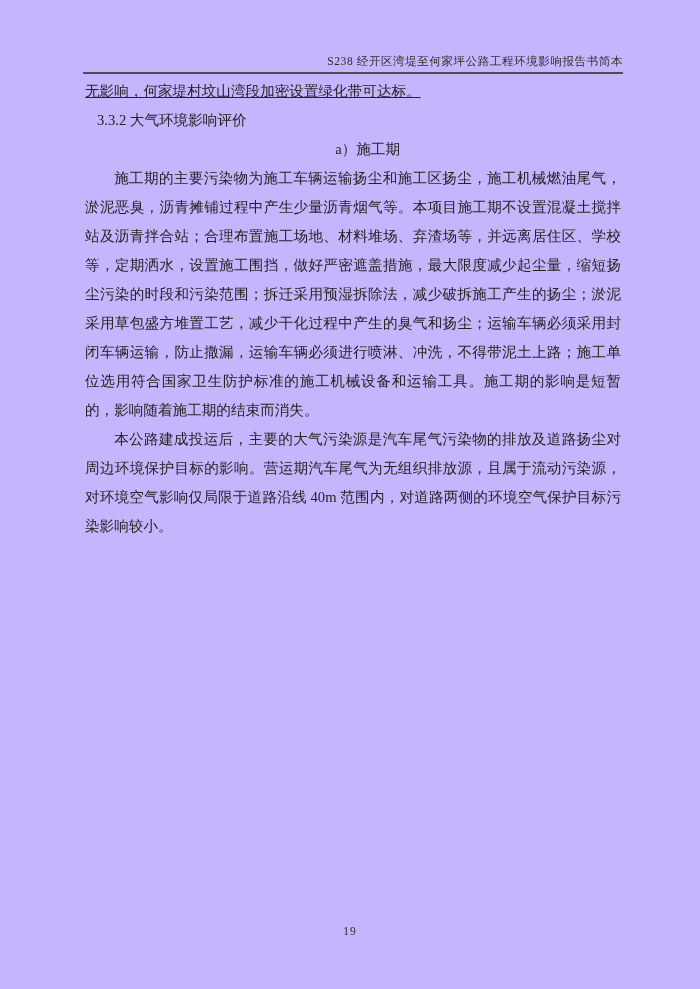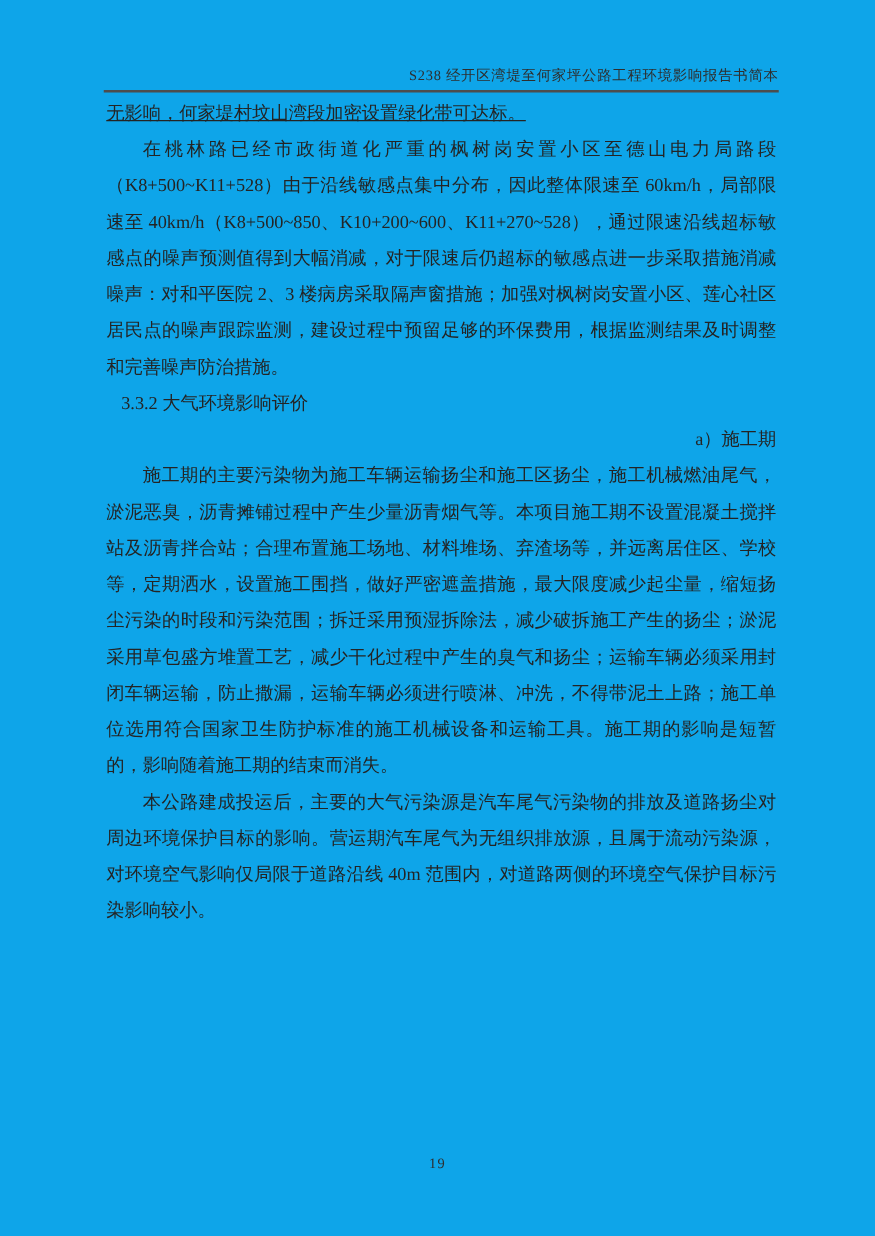--- a/index.html
+++ b/index.html
@@ -4,21 +4,21 @@
 <style>
   html, body {
     margin: 0;
     padding: 0;
     background: #ffffff;
   }
   .page {
     position: relative;
     width: 700px;
     height: 989px;
-    background: #0ea5e9;
+    background: #c4b5fd;
     overflow: hidden;
     font-family: "Liberation Serif", "DejaVu Serif", serif;
     color: #262626;
   }
   .header {
     position: absolute;
     left: 83px;
     right: 77px;
     top: 0;
     padding-top: 54px;
@@ -54,21 +54,21 @@
     text-indent: 0;
     text-decoration: underline;
   }
   .heading {
     text-indent: 0;
     text-align: left;
     margin-left: 12px;
   }
   .subheading {
     text-indent: 2em;
-    text-align: right;
+    text-align: center;
   }
   .footer {
     position: absolute;
     left: 0;
     right: 0;
     top: 921px;
     text-align: center;
   }
   .page-number {
     font-size: 11.5px;
@@ -81,21 +81,20 @@
 <body>
 
 <div class="page">
 
   <div class="header">
     <div class="header-text">S238 经开区湾堤至何家坪公路工程环境影响报告书简本</div>
   </div>
 
   <div class="body-text">
     <p class="para no-indent">无影响，何家堤村坟山湾段加密设置绿化带可达标。</p>
-    <p class="para">在桃林路已经市政街道化严重的枫树岗安置小区至德山电力局路段（K8+500~K11+528）由于沿线敏感点集中分布，因此整体限速至 60km/h，局部限速至 40km/h（K8+500~850、K10+200~600、K11+270~528），通过限速沿线超标敏感点的噪声预测值得到大幅消减，对于限速后仍超标的敏感点进一步采取措施消减噪声：对和平医院 2、3 楼病房采取隔声窗措施；加强对枫树岗安置小区、莲心社区居民点的噪声跟踪监测，建设过程中预留足够的环保费用，根据监测结果及时调整和完善噪声防治措施。</p>
     <p class="heading">3.3.2  大气环境影响评价</p>
     <p class="subheading">a）施工期</p>
     <p class="para">施工期的主要污染物为施工车辆运输扬尘和施工区扬尘，施工机械燃油尾气，淤泥恶臭，沥青摊铺过程中产生少量沥青烟气等。本项目施工期不设置混凝土搅拌站及沥青拌合站；合理布置施工场地、材料堆场、弃渣场等，并远离居住区、学校等，定期洒水，设置施工围挡，做好严密遮盖措施，最大限度减少起尘量，缩短扬尘污染的时段和污染范围；拆迁采用预湿拆除法，减少破拆施工产生的扬尘；淤泥采用草包盛方堆置工艺，减少干化过程中产生的臭气和扬尘；运输车辆必须采用封闭车辆运输，防止撒漏，运输车辆必须进行喷淋、冲洗，不得带泥土上路；施工单位选用符合国家卫生防护标准的施工机械设备和运输工具。施工期的影响是短暂的，影响随着施工期的结束而消失。</p>
     <p class="para">本公路建成投运后，主要的大气污染源是汽车尾气污染物的排放及道路扬尘对周边环境保护目标的影响。营运期汽车尾气为无组织排放源，且属于流动污染源，对环境空气影响仅局限于道路沿线 40m 范围内，对道路两侧的环境空气保护目标污染影响较小。</p>
   </div>
 
   <div class="footer">
     <span class="page-number">19</span>
   </div>
 

